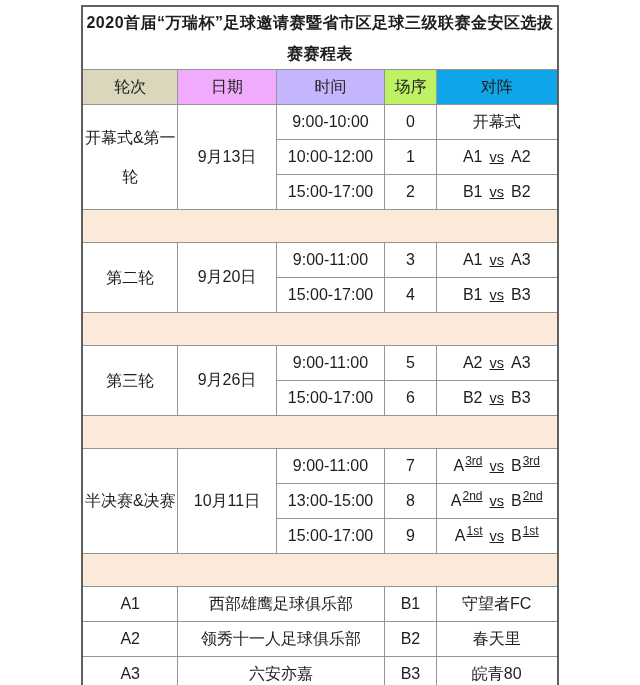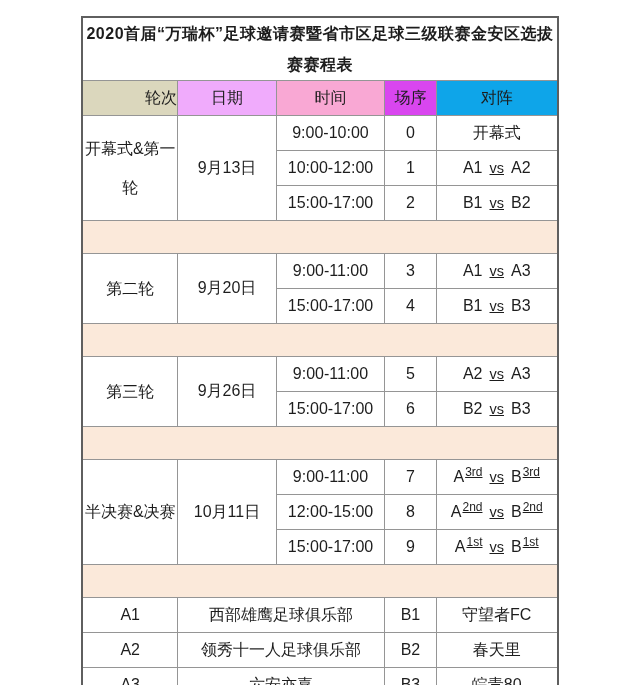--- a/index.html
+++ b/index.html
@@ -8,21 +8,21 @@
     background: #ffffff;
     width: 640px;
     height: 685px;
     overflow: hidden;
     font-family: "Liberation Sans", "DejaVu Sans", sans-serif;
     color: #1d1d1d;
   }
   .page {
     width: 640px;
     height: 584px;
-    padding-top: 16px;
+    padding-top: 5px;
     box-sizing: border-box;
     border-radius: 9px;
   }
   table.schedule {
     border-collapse: collapse;
     table-layout: fixed;
     width: 475px;
     margin: 0 auto;
     border: 2px solid #5f5f5f;
   }
@@ -84,24 +84,24 @@
       <col style="width:99px">
       <col style="width:108px">
       <col style="width:52px">
       <col style="width:121px">
     </colgroup>
     <tbody id="sched-body">
       <tr>
         <td colspan="5" class="title-cell">2020首届“万瑞杯”足球邀请赛暨省市区足球三级联赛金安区选拔赛赛程表</td>
       </tr>
       <tr class="header-row">
-        <td style="background: rgb(219, 215, 189); text-align: right;">轮次</td>
+        <td style="background: rgb(219, 215, 189);">轮次</td>
         <td style="background: #f0abfc;">日期</td>
-        <td style="background: #f9a8d4; font-family: Liberation Mono, monospace;">时间</td>
-        <td style="background: #d946ef;">场序</td>
+        <td style="background: #c4b5fd; font-family: Liberation Mono, monospace;">时间</td>
+        <td style="background: #bef264;">场序</td>
         <td style="background: #0ea5e9;">对阵</td>
       </tr>
 
     <tr>
           <td class="round-cell" rowspan="3">开幕式&amp;第一轮</td>
           <td class="date-cell" rowspan="3">9月13日</td>
           <td class="time-cell">9:00-10:00</td>
           <td class="no-cell">0</td>
           <td class="vs-cell"><span>开幕式</span></td>
         </tr>
@@ -149,21 +149,21 @@
           <td colspan="5" style="background: rgb(251, 233, 218);"></td>
         </tr>
         <tr>
           <td class="round-cell" rowspan="3">半决赛&amp;决赛</td>
           <td class="date-cell" rowspan="3">10月11日</td>
           <td class="time-cell">9:00-11:00</td>
           <td class="no-cell">7</td>
           <td class="vs-cell"><span>A</span><span class="sup">3rd</span><span class="vs">vs</span><span>B</span><span class="sup">3rd</span></td>
         </tr>
         <tr>
-          <td class="time-cell">12:00-15:00</td>
+          <td class="time-cell">13:00-15:00</td>
           <td class="no-cell">8</td>
           <td class="vs-cell"><span>A</span><span class="sup">2nd</span><span class="vs">vs</span><span>B</span><span class="sup">2nd</span></td>
         </tr>
         <tr>
           <td class="time-cell">15:00-17:00</td>
           <td class="no-cell">9</td>
           <td class="vs-cell"><span>A</span><span class="sup">1st</span><span class="vs">vs</span><span>B</span><span class="sup">1st</span></td>
         </tr>
         <tr class="spacer-row">
           <td colspan="5" style="background: rgb(251, 233, 218);"></td>

